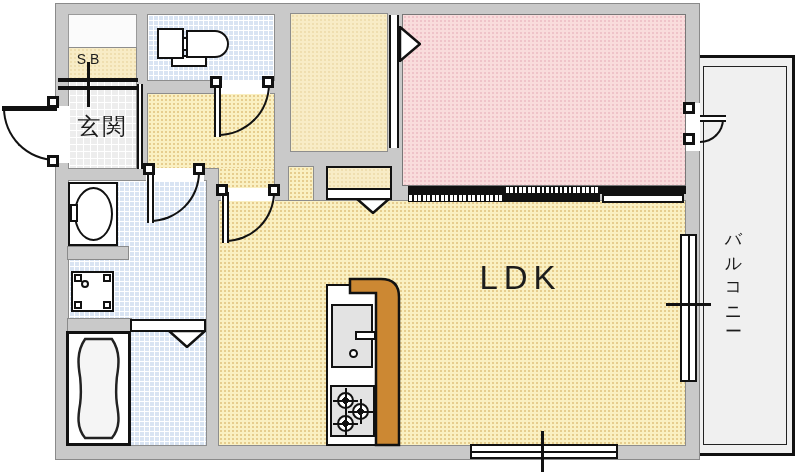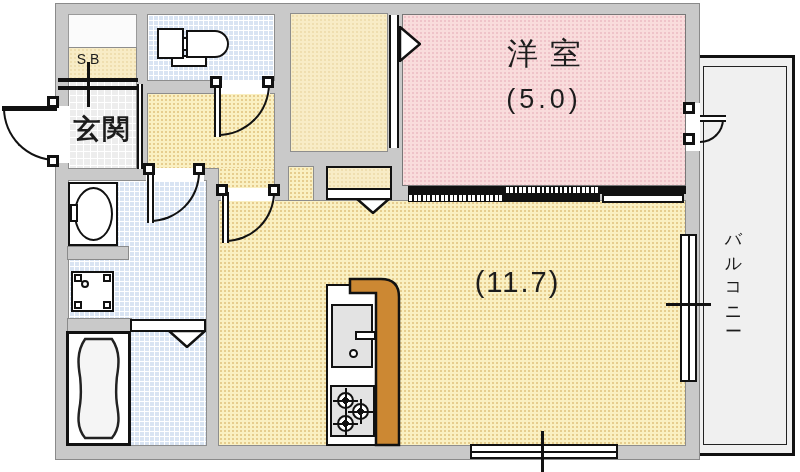--- a/index.html
+++ b/index.html
@@ -58,21 +58,21 @@
   .burner:before { content:""; position:absolute; left:-6px; right:-6px; top:50%; height:2px; margin-top:-1px; background:#111; }
   .burner:after  { content:""; position:absolute; top:-6px; bottom:-6px; left:50%; width:2px;  margin-left:-1px; background:#111; }
 
   
   .lbl { position:absolute; text-align:center; color:#1c1c1c; z-index:30; }
   .t-bedroom  { font-size:31px; letter-spacing:12px; padding-left:12px; }
   .t-size-b   { font-size:27px; letter-spacing:4px; margin-top:9px; }
   .t-ldk      { font-size:33px; letter-spacing:6px; padding-left:6px; }
   .t-size-l   { font-size:29px; letter-spacing:2px; margin-top:7px; }
   .t-wcl      { font-size:27px; }
-  .t-genkan   { font-size:27px; letter-spacing:2px;font-weight:bold; }
+  .t-genkan   { font-size:23px; letter-spacing:2px; }
   .t-sb       { font-size:14px; letter-spacing:4px; }
   .t-balcony  { writing-mode:vertical-rl; font-size:17px; letter-spacing:6px; }
   .z5 { z-index:5; } .z6 { z-index:6; } .z7 { z-index:7; } .z8 { z-index:8; }
 </style>
 </head>
 <body>
 
 <div id="plan">
 
   <div class="abs" style="left:695px; top:55px; width:100px; height:401px; border:3px solid #111; background:#f0f0f0;"></div>
@@ -211,24 +211,20 @@
   </svg>
   <div class="abs z7" style="left:331px; top:304px; width:42px; height:64px; background:#e3e3e3; border:2px solid #111;"></div>
   <div class="abs z8" style="left:355px; top:331px; width:21px; height:9px; background:#fff; border:2px solid #111;"></div>
   <div class="abs z8" style="left:349px; top:349px; width:9px; height:9px; background:#fff; border:2px solid #111; border-radius:50%;"></div>
   <div class="abs z7" style="left:330px; top:385px; width:45px; height:52px; background:#e3e3e3; border:2px solid #111;">
     <div class="burner" style="left:5px;  top:5px;"></div>
     <div class="burner" style="left:20px; top:16px;"></div>
     <div class="burner" style="left:5px;  top:28px;"></div>
   </div>
 
-  <div class="lbl" style="left:402px; top:33px; width:284px;">
-    <div class="t-bedroom">洋室</div>
-    <div class="t-size-b">(5.0)</div>
-  </div>
   <div class="lbl" style="left:425px; top:259px; width:185px;">
-    <div class="t-size-l">(11.7)</div>
+    <div class="t-ldk">LDK</div>
   </div>
   <div class="lbl t-genkan" style="left:68px; top:111px; width:69px;">玄関</div>
   <div class="lbl t-sb" style="left:67px; top:51px; width:46px;">SB</div>
   <div class="lbl t-balcony" style="left:722px; top:186px; height:175px;">バルコニー</div>
 
 </div>
 
 </body></html>

